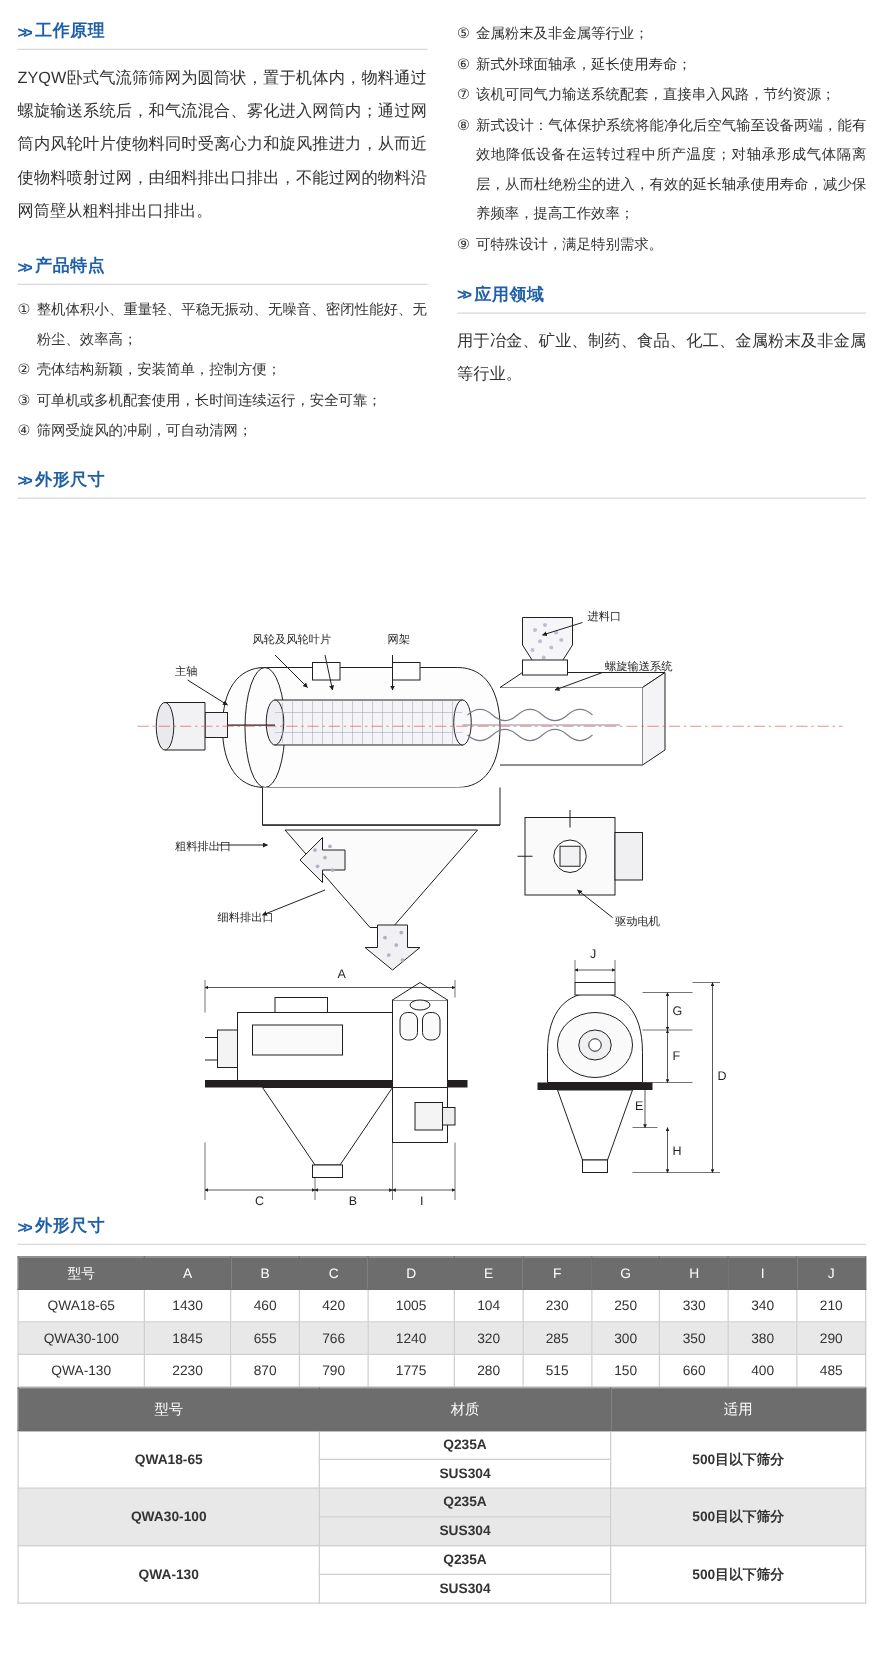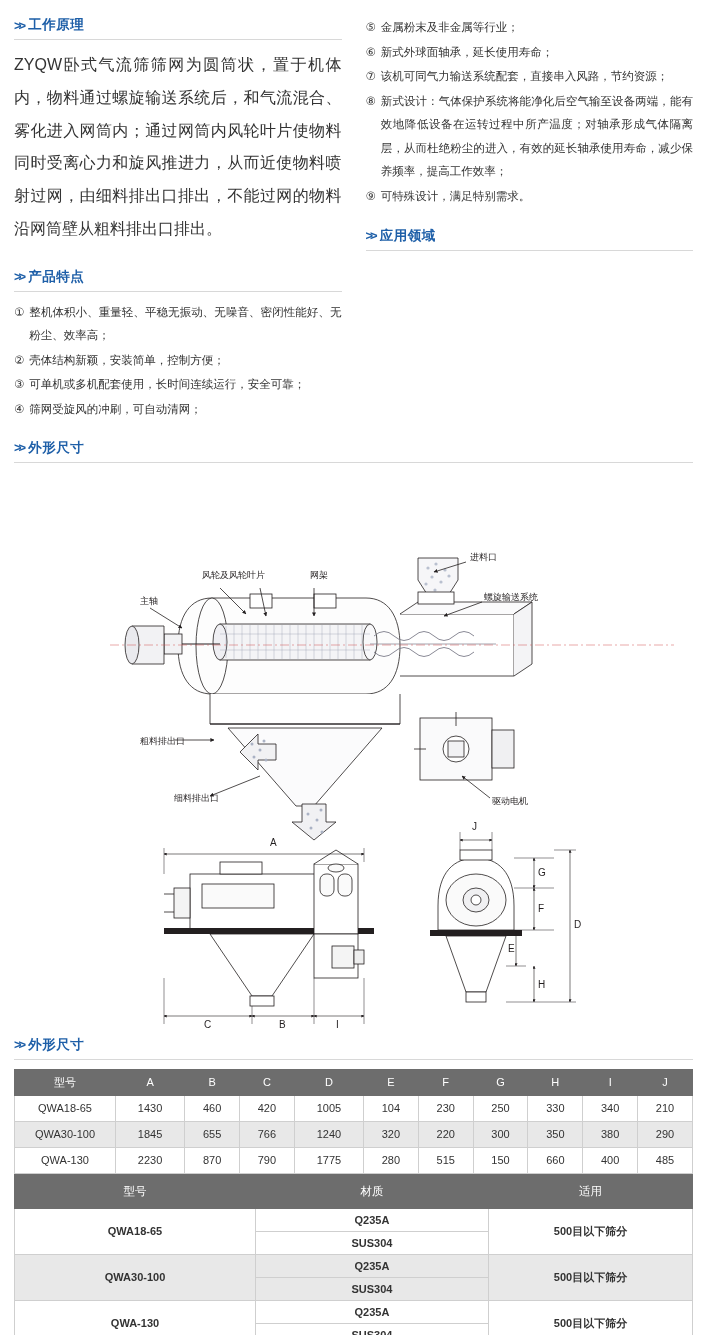--- a/index.html
+++ b/index.html
@@ -22,21 +22,21 @@
   }
   .sec-head .title{
     color:#1e5fa8;font-size:13.5px;font-weight:bold;letter-spacing:.5px;
   }
   
   .top{
     display:flex;gap:24px;padding:16px 14px 0 14px;
   }
   .col{width:330px;}
   p.body{
-    font-size:16px;line-height:2.05;color:#333;margin:0 0 6px 0;
+    font-size:13px;line-height:2.05;color:#333;margin:0 0 6px 0;
     text-align:justify;
   }
   ol.num{margin:0;padding:0;list-style:none;}
   ol.num li{
     font-size:11.5px;line-height:2.05;color:#333;
     display:flex;gap:5px;margin-bottom:1px;text-align:justify;
   }
   ol.num li .idx{flex:0 0 auto;}
   ol.num li .txt{flex:1 1 auto;}
   .mt18{margin-top:18px;}
@@ -134,20 +134,21 @@
         <li>
           <span class="idx">⑨</span>
           <span class="txt">可特殊设计，满足特别需求。</span>
         </li>
       </ol>
 
       <div class="sec-head mt18">
         <span class="chev">&gt;&gt;</span>
         <span class="title">应用领域</span>
       </div>
+      <p class="body">用于冶金、矿业、制药、食品、化工、金属粉末及非金属等行业。</p>
     </div>
   </div>
 
   <div class="tbl-wrap" style="margin-top:16px;">
     <div class="sec-head">
       <span class="chev">&gt;&gt;</span>
       <span class="title">外形尺寸</span>
     </div>
   </div>
 
@@ -394,21 +395,21 @@
           <td>340</td>
           <td>210</td>
         </tr>
         <tr class="alt">
           <td>QWA30-100</td>
           <td>1845</td>
           <td>655</td>
           <td>766</td>
           <td>1240</td>
           <td>320</td>
-          <td>220</td>
+          <td>285</td>
           <td>300</td>
           <td>350</td>
           <td>380</td>
           <td>290</td>
         </tr>
         <tr>
           <td>QWA-130</td>
           <td>2230</td>
           <td>870</td>
           <td>790</td>

